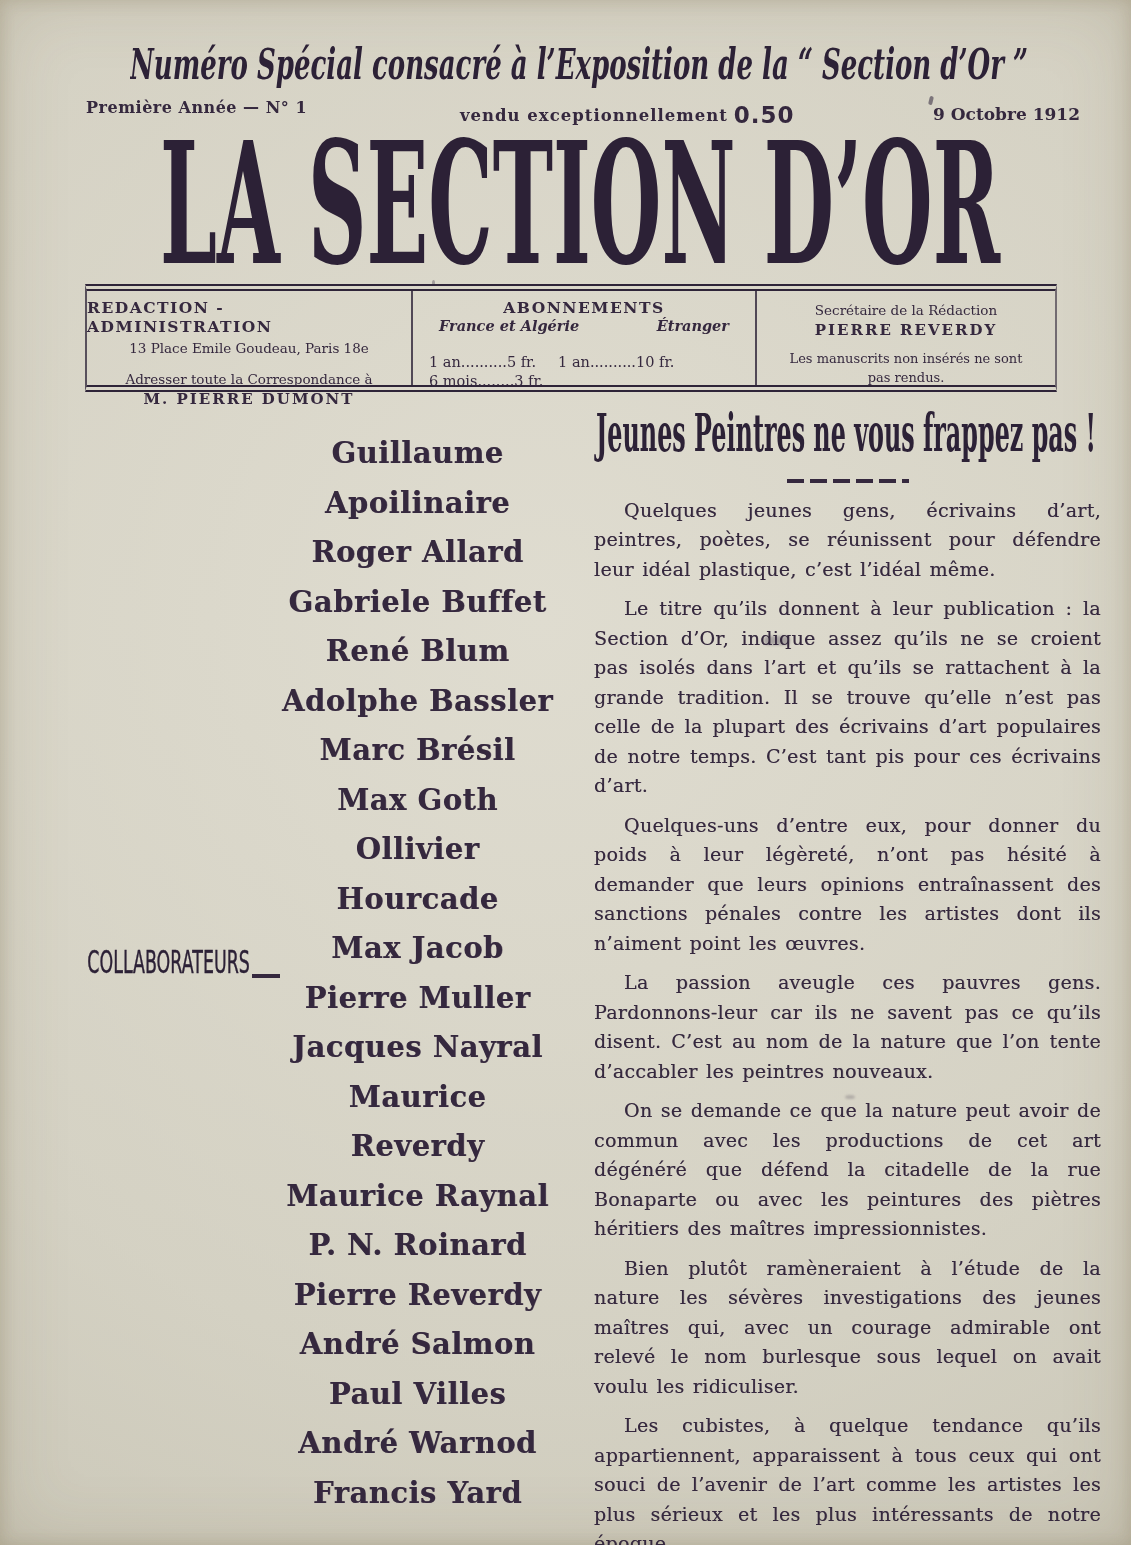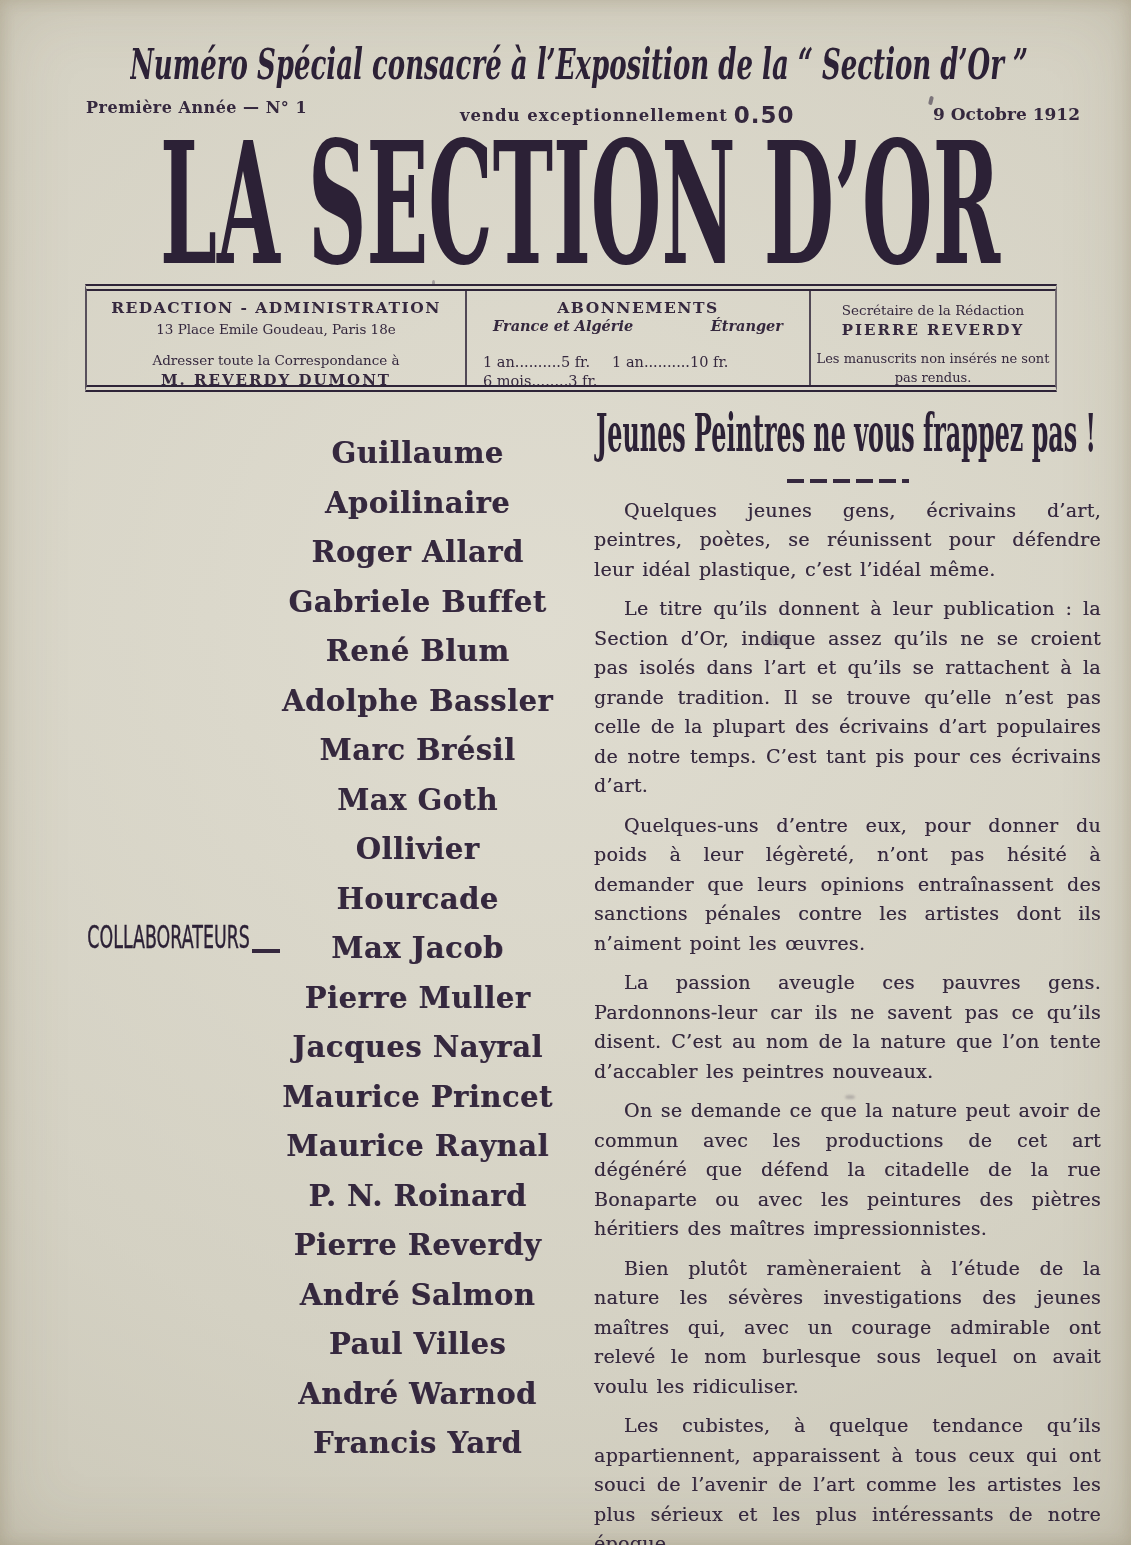--- a/index.html
+++ b/index.html
@@ -30,21 +30,21 @@
   .infobox{
     left:85px;top:284px;width:972px;height:108px;
     border-top:7px double #2e2438;
     border-bottom:7px double #2e2438;
     border-left:2px solid rgba(46,36,56,.75);
     border-right:2px solid rgba(46,36,56,.6);
     box-sizing:border-box;
     display:flex;
   }
   .infobox .col{display:flex;flex-direction:column;align-items:center;justify-content:flex-start;padding-top:7px;box-sizing:border-box;}
-  .infobox .col1{width:380px;border-right:2px solid rgba(46,36,56,.8);}
+  .infobox .col1{width:326px;border-right:2px solid rgba(46,36,56,.8);}
   .infobox .col2{width:344px;border-right:2px solid rgba(46,36,56,.8);}
   .infobox .col3{flex:1;border-radius:17px;}
   .ib-title{font-weight:bold;font-size:15.5px;letter-spacing:1.5px;}
   .ib-small{font-size:13.5px;margin-top:4px;}
   .ib-rule{width:64px;height:2px;background:#35283e;margin:6px 0 5px;}
   .ib-name{font-weight:bold;font-size:15px;letter-spacing:2px;margin-top:3px;}
   .ab-row{display:flex;width:100%;padding:0 26px;box-sizing:border-box;justify-content:space-between;font-style:italic;font-weight:bold;font-size:14.5px;}
   .ab-prices{display:flex;width:100%;padding:0 16px;box-sizing:border-box;font-size:14.5px;margin-top:20px;gap:22px;}
   .ab-row2{width:100%;padding:0 16px;box-sizing:border-box;font-size:14.5px;margin-top:3px;text-align:left;}
   .ib-dashes{width:26px;height:2px;margin:6px 0 4px;background:repeating-linear-gradient(90deg,#35283e 0 8px,transparent 8px 12px);}
@@ -99,21 +99,21 @@
   <svg class="abs masthead-svg" viewBox="0 0 852 142">
     <text x="4" y="127" font-size="168" font-weight="bold" font-family="DejaVu Serif, Liberation Serif, serif" textLength="840" lengthAdjust="spacingAndGlyphs">LA SECTION D’OR</text>
   </svg>
 
   <div class="abs infobox">
     <div class="col col1">
       <div class="ib-title">REDACTION - ADMINISTRATION</div>
       <div class="ib-small">13 Place Emile Goudeau, Paris 18e</div>
       <div class="ib-rule"></div>
       <div class="ib-small">Adresser toute la Correspondance à</div>
-      <div class="ib-name">M. REVERDY DUMONT</div>
+      <div class="ib-name">M. PIERRE DUMONT</div>
     </div>
     <div class="col col2">
       <div class="ib-title">ABONNEMENTS</div>
       <div class="ab-row">
         <span>France et Algérie</span>
         <span>Étranger</span>
       </div>
       <div class="ab-prices">
         <span>1 an..........5 fr.</span>
         <span>1 an..........10 fr.</span>
@@ -141,21 +141,21 @@
       <div class="name">Roger Allard</div>
       <div class="name">Gabriele Buffet</div>
       <div class="name">René Blum</div>
       <div class="name">Adolphe Bassler</div>
       <div class="name">Marc Brésil</div>
       <div class="name">Max Goth</div>
       <div class="name">Ollivier Hourcade</div>
       <div class="name">Max Jacob</div>
       <div class="name">Pierre Muller</div>
       <div class="name">Jacques Nayral</div>
-      <div class="name">Maurice Princet</div>
+      <div class="name">Maurice Reverdy</div>
       <div class="name">Maurice Raynal</div>
       <div class="name">P. N. Roinard</div>
       <div class="name">Pierre Reverdy</div>
       <div class="name">André Salmon</div>
       <div class="name">Paul Villes</div>
       <div class="name">André Warnod</div>
       <div class="name">Francis Yard</div>
     </div>
   </div>
 

